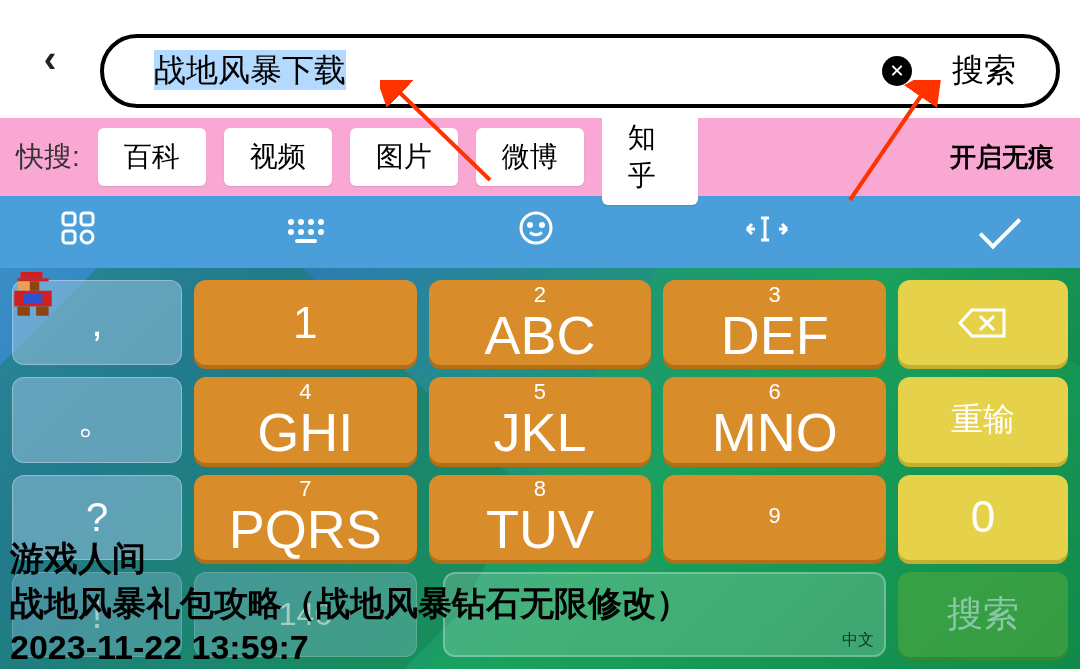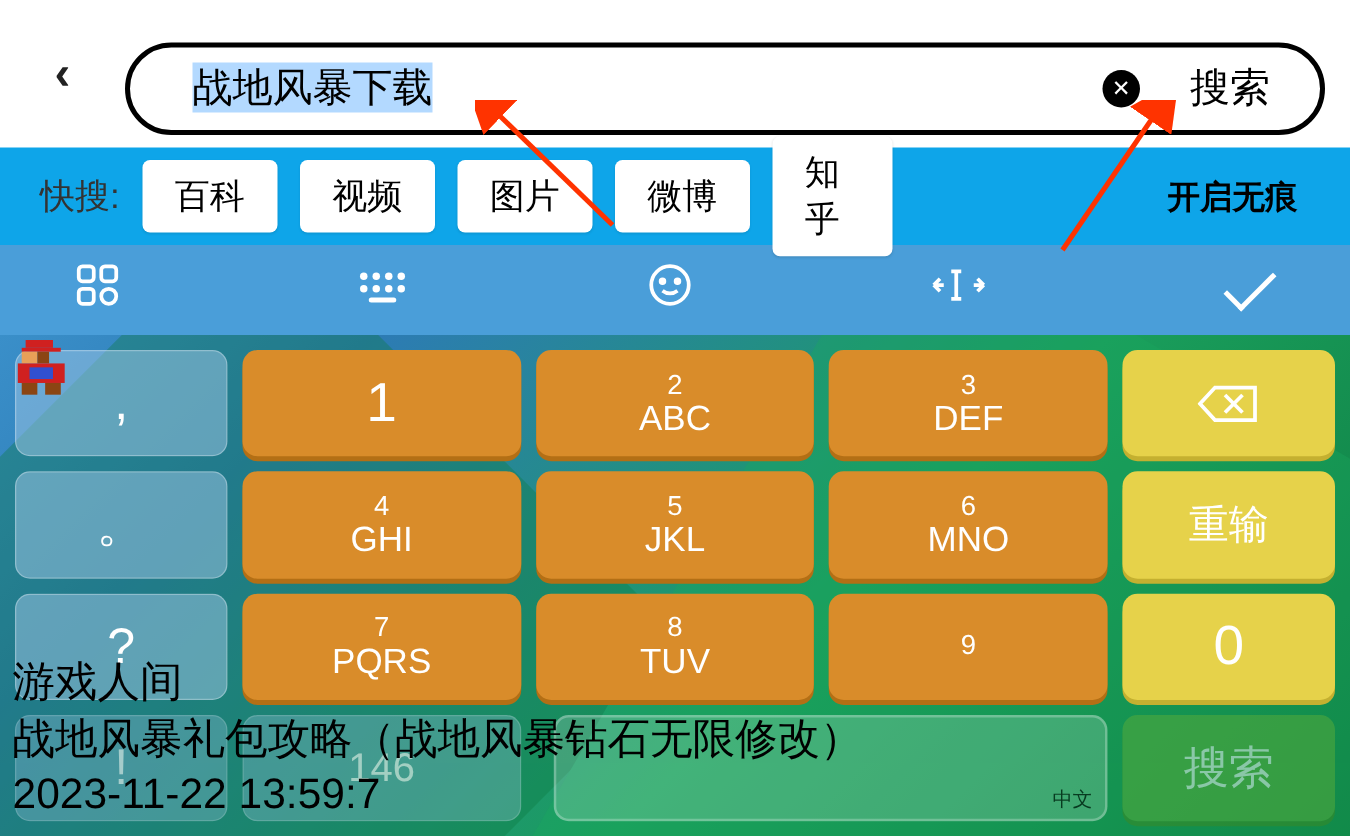--- a/index.html
+++ b/index.html
@@ -6,52 +6,52 @@
 body { font-family: Arial, "Microsoft YaHei", sans-serif; width: 1080px; height: 669px; overflow: hidden; background: #fff; position: relative; }
 
 .search-bar { display: flex; align-items: center; height: 118px; padding: 0 20px; background: #fff; }
 .back-btn { width: 60px; font-size: 38px; font-weight: bold; text-align: center; cursor: pointer; color: #222; }
 .search-container { flex: 1; display: flex; align-items: center; border: 4px solid #000; border-radius: 44px; height: 74px; padding: 0 30px 0 50px; margin-left: 20px; margin-top: 24px; }
 .search-input { flex: 1; border: none; outline: none; font-size: 32px; background: transparent; }
 .search-input .highlighted { background: #b3d9ff; padding: 2px 0; }
 .clear-btn { width: 30px; height: 30px; background: #000; border-radius: 50%; display: flex; align-items: center; justify-content: center; color: #fff; font-size: 18px; cursor: pointer; margin-right: 30px; }
 .search-btn { font-size: 32px; font-weight: 500; cursor: pointer; padding: 0 10px; }
 
-.quick-search { display: flex; align-items: center; height: 78px; background: #0ea5e9; padding: 0 32px; gap: 18px; }
+.quick-search { display: flex; align-items: center; height: 78px; background: #f9a8d4; padding: 0 16px; gap: 18px; }
 .qs-label { font-size: 28px; color: #333; }
 .qs-item { background: #fff; padding: 10px 26px; border-radius: 6px; font-size: 28px; cursor: pointer; box-shadow: 0 1px 2px rgba(0,0,0,0.1); }
 .qs-incognito { font-size: 26px; font-weight: bold; cursor: pointer; margin-left: auto; padding: 6px 10px; }
 
 .kb-toolbar { display: flex; align-items: center; height: 72px; background: #4a9ed9; padding: 0 60px; justify-content: space-between; }
 .kb-tool { color: #fff; font-size: 34px; cursor: pointer; }
 .chevron-down { width: 40px; height: 20px; border-left: 4px solid #fff; border-bottom: 4px solid #fff; transform: rotate(-45deg); margin-top: -8px; }
 
 .keyboard { position: relative; height: 401px; background: linear-gradient(135deg, #3a8fc9 0%, #2d7bb5 20%, #1a9e5c 60%, #0d7a3f 100%); padding: 12px; }
 .kb-bg-shapes { position: absolute; inset: 0; opacity: 0.35; overflow: hidden; }
 .kb-bg-shapes::before { content: ''; position: absolute; left: -50px; bottom: -100px; width: 500px; height: 500px; background: #0d7a3f; transform: rotate(45deg); }
 .kb-bg-shapes::after { content: ''; position: absolute; right: -50px; bottom: -200px; width: 600px; height: 600px; background: #1aa85f; transform: rotate(30deg); }
 
 .kb-grid { position: relative; display: grid; grid-template-columns: 170px 1fr 1fr 1fr 170px; grid-template-rows: repeat(4, 1fr); gap: 12px; height: 100%; z-index: 2; }
 .kb-key { border-radius: 12px; display: flex; flex-direction: column; align-items: center; justify-content: center; cursor: pointer; font-weight: 500; position: relative; }
 .kb-key.orange { background: #d98c2a; color: #fff; box-shadow: 0 4px 0 #b36f15; }
 .kb-key.orange .num { font-size: 22px; line-height: 1; margin-bottom: 2px; }
-.kb-key.orange .letters { font-size: 28px; line-height: 1; }
+.kb-key.orange .letters { font-size: 54px; line-height: 1; }
 .kb-key.orange.one .letters { font-size: 44px; }
 .kb-key.side { background: rgba(160,200,230,0.5); border: 1px solid rgba(255,255,255,0.3); color: #fff; font-size: 36px; }
 .kb-key.yellow { background: #e6d24a; color: #fff; box-shadow: 0 4px 0 #c4b030; font-size: 32px; }
 .kb-key.yellow .letters { font-size: 44px; }
 .kb-key.green-action { background: #5aad3a; color: #fff; box-shadow: 0 4px 0 #3d8a22; font-size: 36px; }
 .kb-key.bottom { font-size: 32px; opacity: 0.6; }
 .kb-key.space { background: rgba(255,255,255,0.3); border: 2px solid rgba(255,255,255,0.5); }
 .kb-key.space .sub { position: absolute; bottom: 4px; right: 10px; font-size: 16px; }
 
 .mario { position: absolute; left: 8px; top: 4px; width: 50px; height: 50px; z-index: 10; }
 .side-symbol { font-size: 40px; }
 
-.watermark { position: absolute; left: 10px; bottom: 12px; z-index: 100; font-size: 34px; color: #000; line-height: 1.3; font-weight: 400; }
+.watermark { position: absolute; left: 10px; bottom: 0; z-index: 100; font-size: 34px; color: #000; line-height: 1.3; font-weight: 700; }
 
 .arrow { position: absolute; z-index: 50; }
 </style>
 </head>
 <body>
 
 <div class="search-bar">
   <div class="back-btn">‹</div>
   <div class="search-container">
     <div class="search-input"><span class="highlighted">战地风暴下载</span></div>

